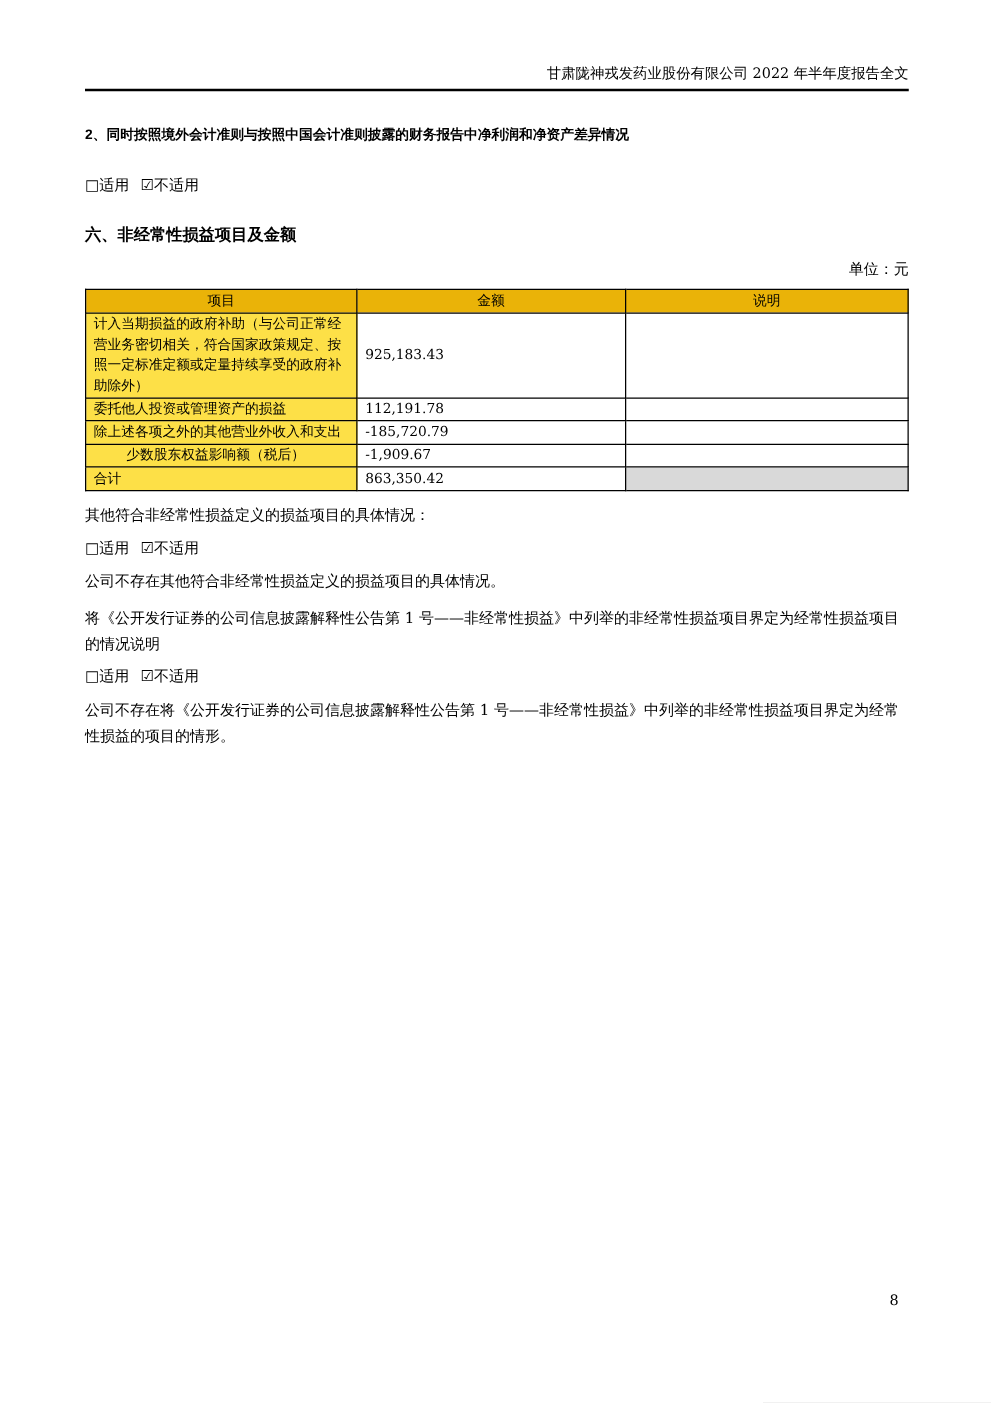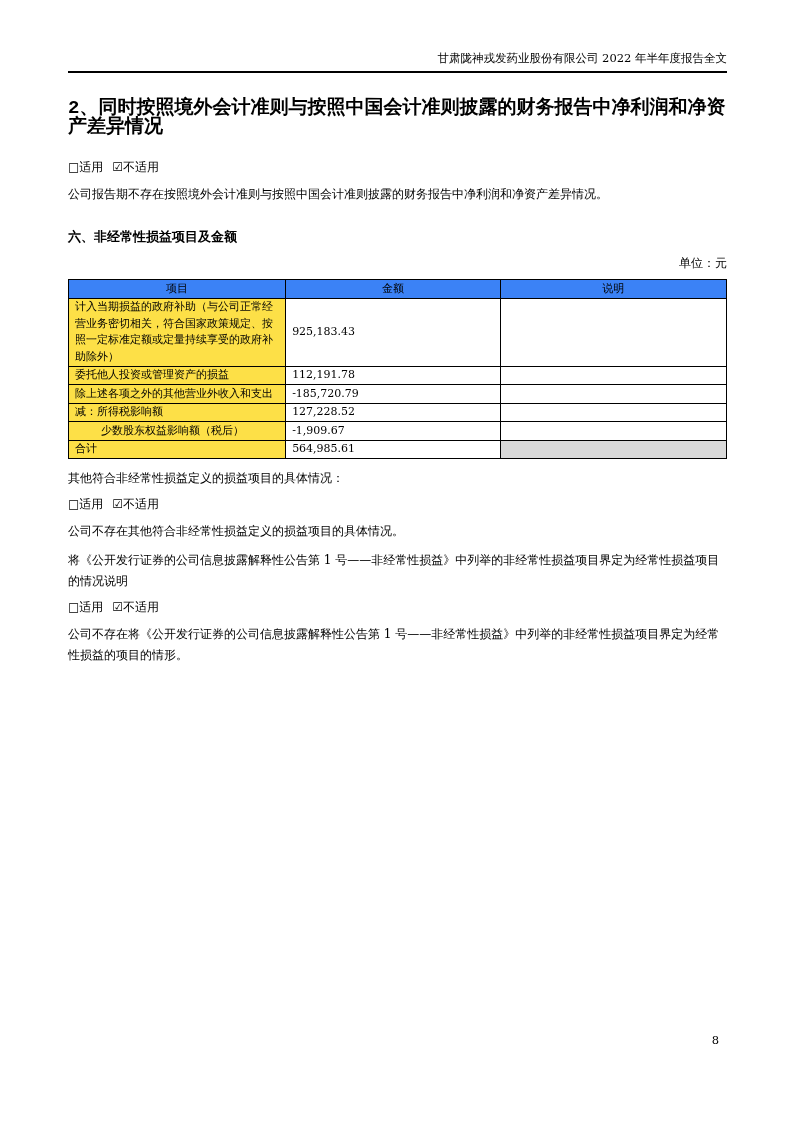--- a/index.html
+++ b/index.html
@@ -19,23 +19,23 @@
   }
   .doc-header {
     text-align: right;
     font-size: 11.5px;
     line-height: 16px;
     padding-bottom: 5px;
     border-bottom: 2px solid #000000;
   }
   .heading-sub {
     margin-top: 26px;
-    font-family: Liberation Mono, monospace;
+    font-family: Liberation Sans, sans-serif;
     font-weight: bold;
-    font-size: 19px;
+    font-size: 11px;
     line-height: 19px;
   }
   .heading-main {
     margin-top: 21px;
     font-family: "DejaVu Sans", "Liberation Sans", sans-serif;
     font-weight: bold;
     font-size: 13px;
     line-height: 22px;
   }
   .cbline {
@@ -66,21 +66,21 @@
     table-layout: fixed;
   }
   table.fin th, table.fin td {
     border: 1px solid #000000;
     vertical-align: middle;
     line-height: 16.5px;
     padding: 0.5px 6px;
     word-break: break-all;
   }
   table.fin th {
-    background: #3b82f6;
+    background: #eab308;
     font-weight: normal;
     text-align: center;
   }
   td.c-item { background: #fde047; text-align: left; }
   td.c-amount { padding-right: 9px; }
   td.c-note { }
   tr.row-indent td.c-item { padding-left: 32px; }
   tr.row-total td.c-note { background: #d9d9d9; }
   .page-number {
     position: absolute;
@@ -98,21 +98,20 @@
     <div class="doc-header">
       <span>甘肃陇神戎发药业股份有限公司 2022 年半年度报告全文</span>
     </div>
 
     <div class="heading-sub">2、同时按照境外会计准则与按照中国会计准则披露的财务报告中净利润和净资产差异情况</div>
 
     <div class="cbline">
       <span class="cb-opt"><span class="cb-glyph">□</span><span>适用</span></span><span class="cb-opt"><span class="cb-glyph">☑</span><span>不适用</span></span>
     </div>
 
-    <div class="para">公司报告期不存在按照境外会计准则与按照中国会计准则披露的财务报告中净利润和净资产差异情况。</div>
 
     <div class="heading-main">六、非经常性损益项目及金额</div>
 
 
     <div class="unit-line">单位：元</div>
 
     <table class="fin">
       <colgroup>
         <col style="width:33%">
         <col style="width:32.6%">
@@ -134,33 +133,28 @@
         <tr>
           <td class="c-item">委托他人投资或管理资产的损益</td>
           <td class="c-amount">112,191.78</td>
           <td class="c-note"></td>
         </tr>
         <tr>
           <td class="c-item">除上述各项之外的其他营业外收入和支出</td>
           <td class="c-amount">-185,720.79</td>
           <td class="c-note"></td>
         </tr>
-        <tr>
-          <td class="c-item">减：所得税影响额</td>
-          <td class="c-amount">127,228.52</td>
-          <td class="c-note"></td>
-        </tr>
         <tr class="row-indent">
           <td class="c-item">少数股东权益影响额（税后）</td>
           <td class="c-amount">-1,909.67</td>
           <td class="c-note"></td>
         </tr>
         <tr class="row-total">
           <td class="c-item">合计</td>
-          <td class="c-amount">564,985.61</td>
+          <td class="c-amount">863,350.42</td>
           <td class="c-note"></td>
         </tr>
       </tbody>
     </table>
 
     <div class="para para-gap">其他符合非经常性损益定义的损益项目的具体情况：</div>
 
     <div class="cbline" style="margin-top:7px;">
       <span class="cb-opt"><span class="cb-glyph">□</span><span>适用</span></span><span class="cb-opt"><span class="cb-glyph">☑</span><span>不适用</span></span>
     </div>

